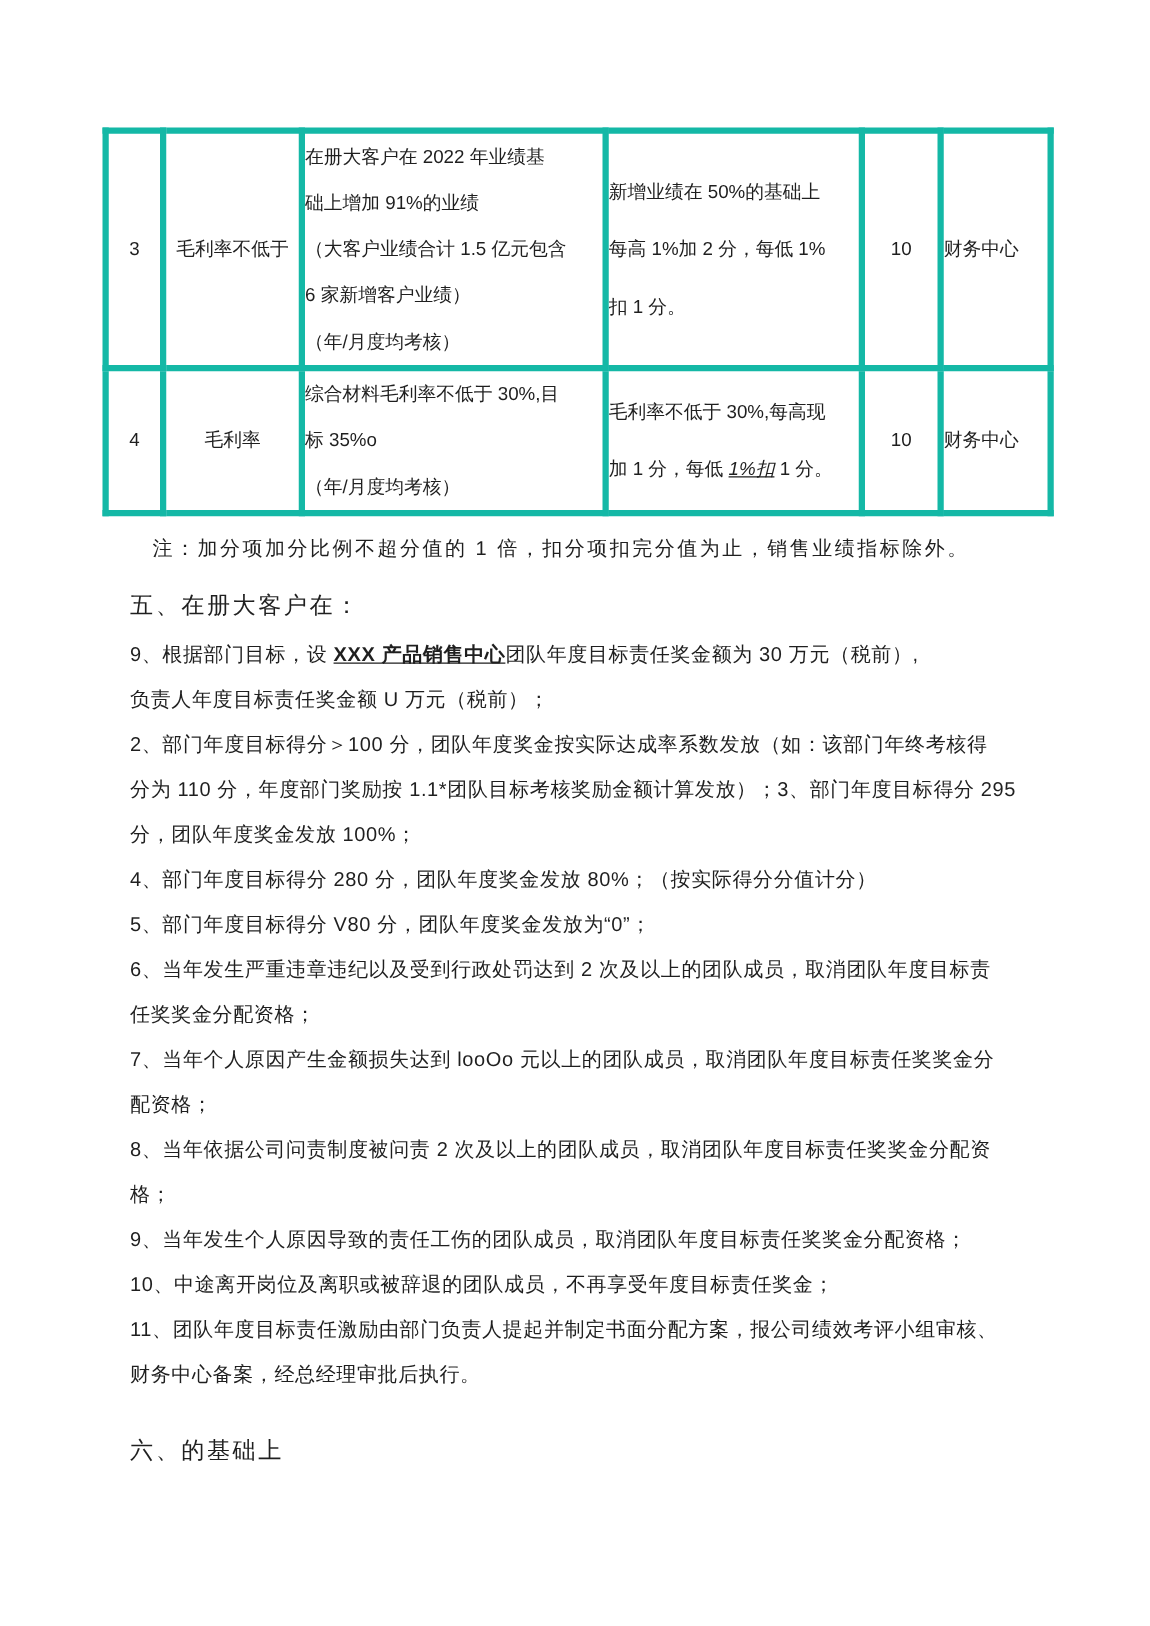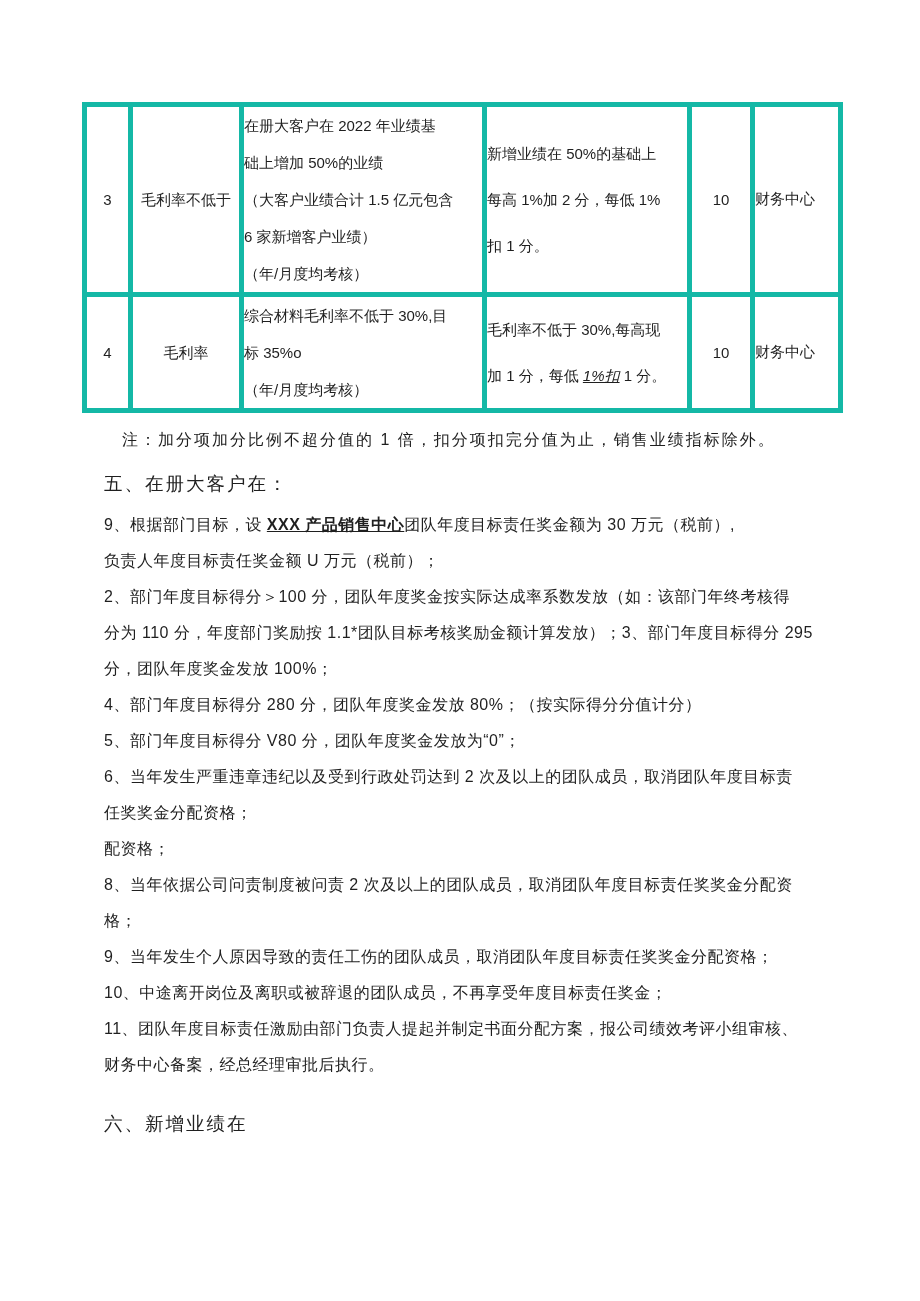--- a/index.html
+++ b/index.html
@@ -63,21 +63,21 @@
       <col style="width:205px">
         <col style="width:63px">
         <col style="width:88px">
     </colgroup>
     <tbody>
         <tr class="row3">
       <td class="c-num">3</td>
       <td class="c-ind">毛利率不低于</td>
       <td class="c-target">
         <div class="tl">在册大客户在 2022 年业绩基</div>
-        <div class="tl">础上增加 50%的业绩</div>
+        <div class="tl">础上增加 91%的业绩</div>
         <div class="tl">（大客户业绩合计 1.5 亿元包含</div>
         <div class="tl">6 家新增客户业绩）</div>
         <div class="tl">（年/月度均考核）</div>
       </td>
       <td class="c-rule">
         <div class="rl">新增业绩在 50%的基础上</div>
         <div class="rl">每高 1%加 2 分，每低 1%</div>
         <div class="rl">扣 1 分。</div>
       </td>
       <td class="c-score">10</td>
@@ -108,24 +108,25 @@
   <div class="bodylines">
     <div class="bl"><span>9、根据部门目标，设 </span><span class="em1">XXX 产品销售中心</span><span>团队年度目标责任奖金额为 30 万元（税前）,</span></div>
     <div class="bl">负责人年度目标责任奖金额 U 万元（税前）；</div>
     <div class="bl">2、部门年度目标得分＞100 分，团队年度奖金按实际达成率系数发放（如：该部门年终考核得</div>
     <div class="bl">分为 110 分，年度部门奖励按 1.1*团队目标考核奖励金额计算发放）；3、部门年度目标得分 295</div>
     <div class="bl">分，团队年度奖金发放 100%；</div>
     <div class="bl">4、部门年度目标得分 280 分，团队年度奖金发放 80%；（按实际得分分值计分）</div>
     <div class="bl">5、部门年度目标得分 V80 分，团队年度奖金发放为“0”；</div>
     <div class="bl">6、当年发生严重违章违纪以及受到行政处罚达到 2 次及以上的团队成员，取消团队年度目标责</div>
     <div class="bl">任奖奖金分配资格；</div>
+    <div class="bl">7、当年个人原因产生金额损失达到 looOo 元以上的团队成员，取消团队年度目标责任奖奖金分</div>
     <div class="bl">配资格；</div>
     <div class="bl">8、当年依据公司问责制度被问责 2 次及以上的团队成员，取消团队年度目标责任奖奖金分配资</div>
     <div class="bl">格；</div>
     <div class="bl">9、当年发生个人原因导致的责任工伤的团队成员，取消团队年度目标责任奖奖金分配资格；</div>
     <div class="bl">10、中途离开岗位及离职或被辞退的团队成员，不再享受年度目标责任奖金；</div>
     <div class="bl">11、团队年度目标责任激励由部门负责人提起并制定书面分配方案，报公司绩效考评小组审核、</div>
     <div class="bl">财务中心备案，经总经理审批后执行。</div>
   </div>
 
-  <div class="h-sec h-sec6">六、新增业绩在</div>
+  <div class="h-sec h-sec6">六、的基础上</div>
 
 </div>
 
 </body></html>

